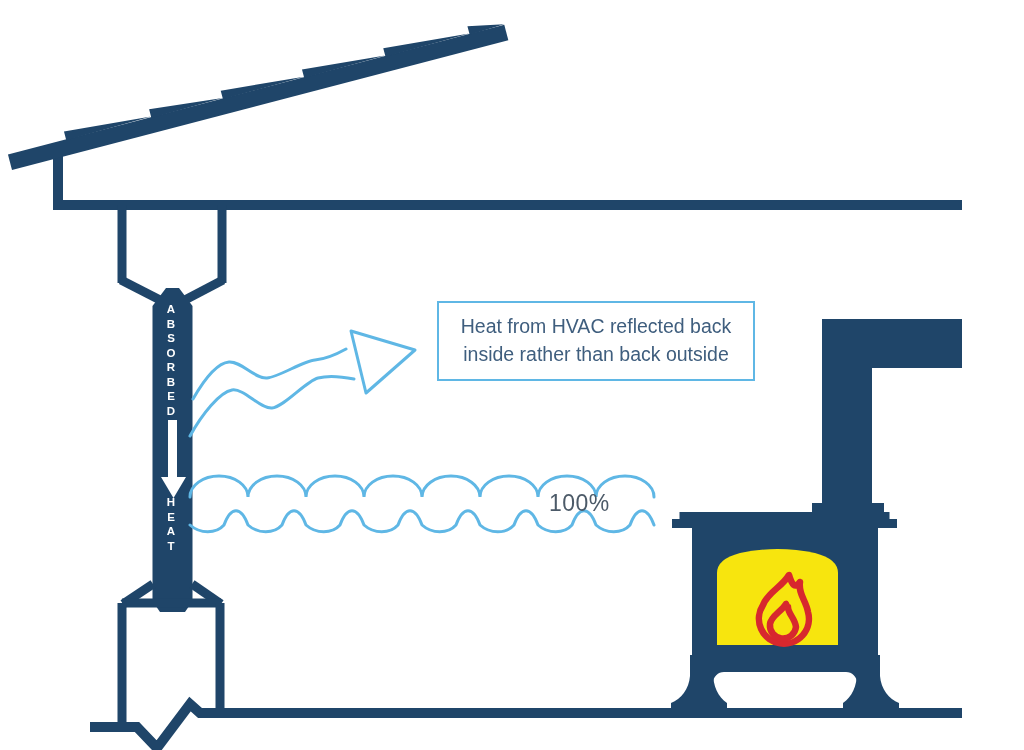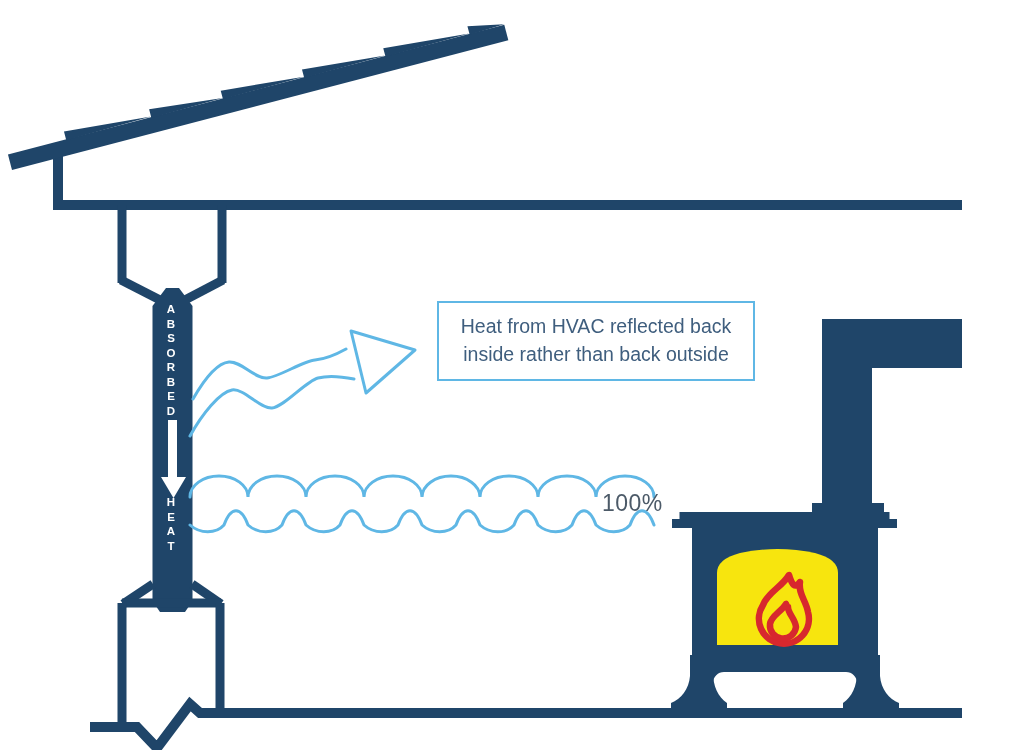--- a/index.html
+++ b/index.html
@@ -31,21 +31,21 @@
   }
   .label-absorbed{left:165px;top:303px;}
   .label-heat{left:165px;top:496px;}
   .callout{
     position:absolute;left:437px;top:301px;width:314px;height:76px;
     border:2.5px solid var(--light-blue);background:#fff;
     display:flex;flex-direction:column;justify-content:center;align-items:center;
     color:var(--callout-text);font-size:19.5px;line-height:1.42;text-align:right;
   }
   .percent{
-    position:absolute;left:602px;top:490px;
+    position:absolute;left:549px;top:490px;
     color:var(--percent-text);font-size:23px;letter-spacing:0.5px;
   }
 </style>
 </head>
 <body>
 
 <div class="stage">
 
   <svg class="scene" width="1024" height="750" viewBox="0 0 1024 750" aria-hidden="true">
 

